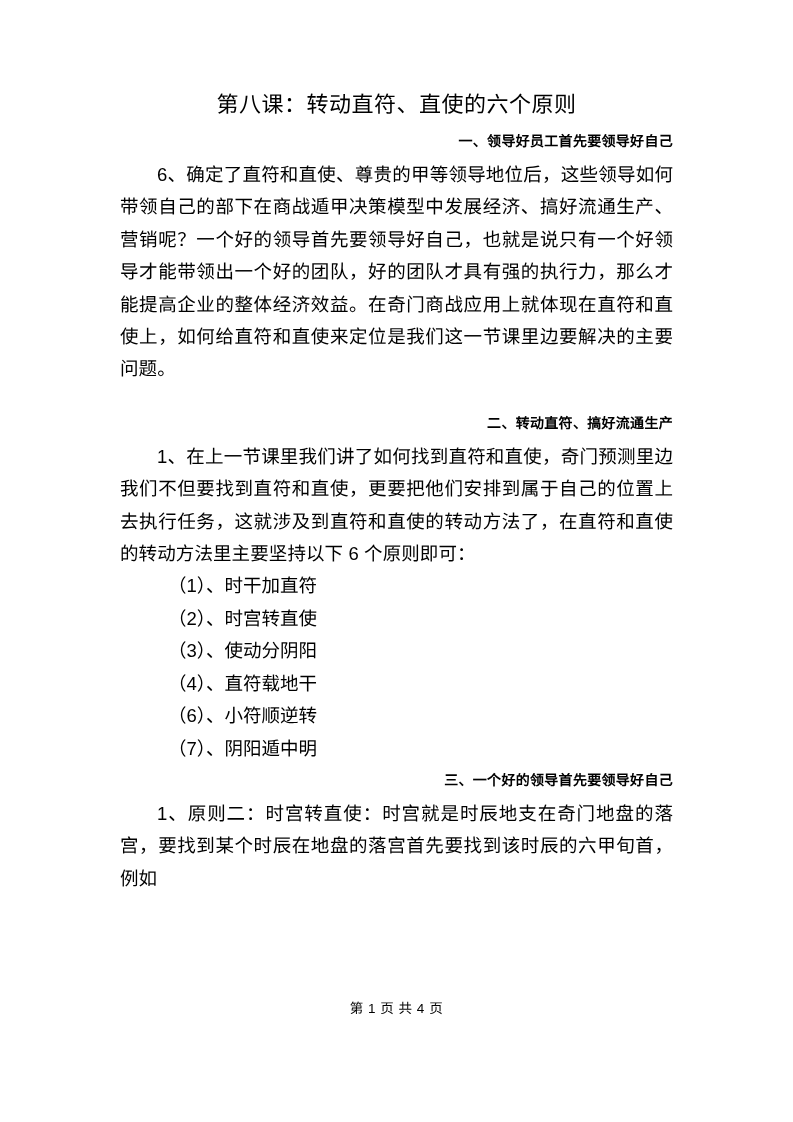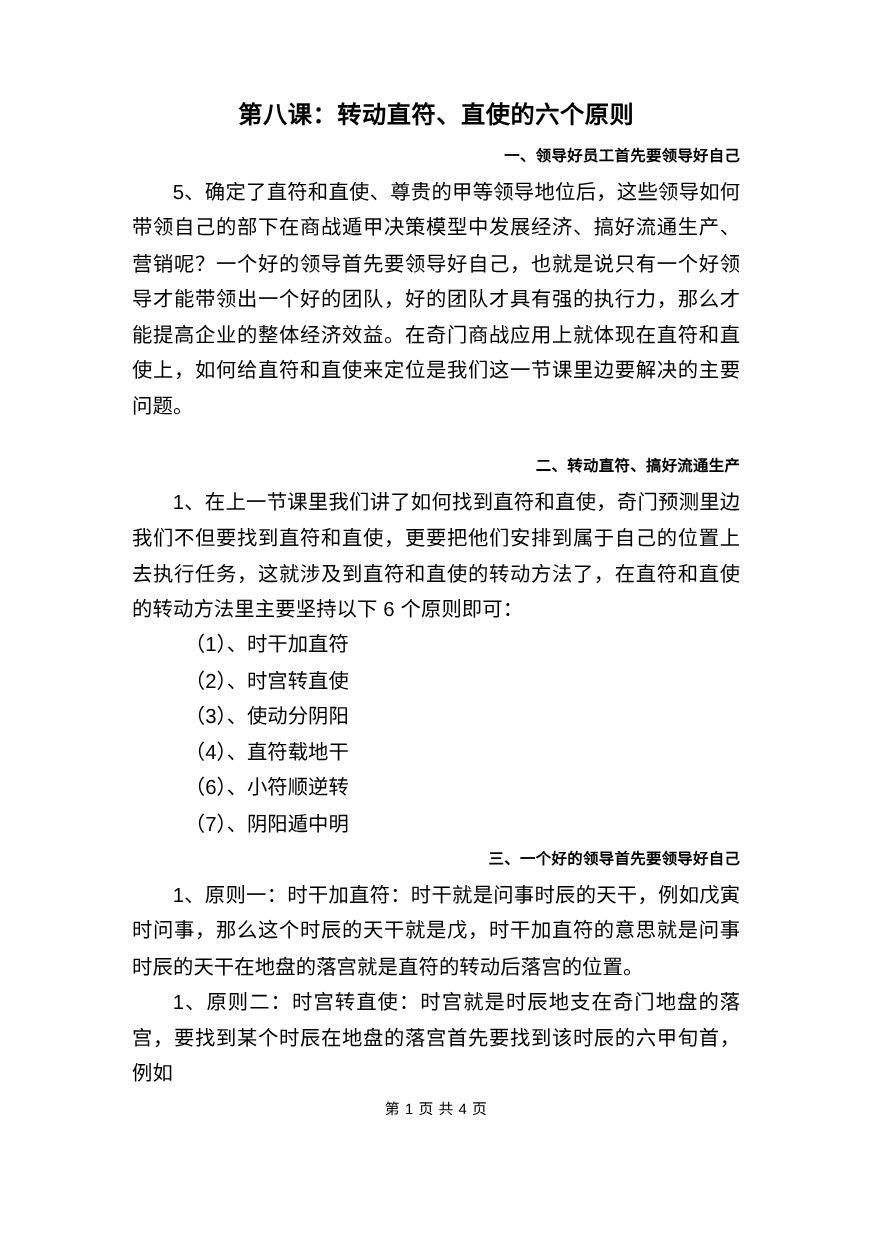--- a/index.html
+++ b/index.html
@@ -30,21 +30,21 @@
   .content {
     position: absolute;
     left: 120px;
     top: 88px;
     width: 553px;
   }
 
   
   .doc-title {
     font-size: 22px;
-    font-weight: bold;
+    font-weight: normal;
     text-align: center;
     line-height: 34px;
     margin: 0 0 4px 0;
     letter-spacing: 0.5px;
     font-family: "Liberation Sans", "DejaVu Sans", sans-serif;
   }
 
   .section-heading {
     font-size: 14px;
     font-weight: bold;
@@ -107,38 +107,37 @@
 <body>
 
 <div class="page">
 
   <div class="content">
 
     <h1 class="doc-title">第八课：转动直符、直使的六个原则</h1>
 
     <h2 class="section-heading">一、领导好员工首先要领导好自己</h2>
 
-    <p class="para">5、确定了直符和直使、尊贵的甲等领导地位后，这些领导如何带领自己的部下在商战遁甲决策模型中发展经济、搞好流通生产、营销呢？一个好的领导首先要领导好自己，也就是说只有一个好领导才能带领出一个好的团队，好的团队才具有强的执行力，那么才能提高企业的整体经济效益。在奇门商战应用上就体现在直符和直使上，如何给直符和直使来定位是我们这一节课里边要解决的主要问题。</p>
+    <p class="para">6、确定了直符和直使、尊贵的甲等领导地位后，这些领导如何带领自己的部下在商战遁甲决策模型中发展经济、搞好流通生产、营销呢？一个好的领导首先要领导好自己，也就是说只有一个好领导才能带领出一个好的团队，好的团队才具有强的执行力，那么才能提高企业的整体经济效益。在奇门商战应用上就体现在直符和直使上，如何给直符和直使来定位是我们这一节课里边要解决的主要问题。</p>
 
     <h2 class="section-heading spaced-top">二、转动直符、搞好流通生产</h2>
 
     <p class="para tight">1、在上一节课里我们讲了如何找到直符和直使，奇门预测里边我们不但要找到直符和直使，更要把他们安排到属于自己的位置上去执行任务，这就涉及到直符和直使的转动方法了，在直符和直使的转动方法里主要坚持以下 6 个原则即可：</p>
 
     <ul class="principle-list">
       <li>（1）、时干加直符</li>
       <li>（2）、时宫转直使</li>
       <li>（3）、使动分阴阳</li>
       <li>（4）、直符载地干</li>
       <li>（6）、小符顺逆转</li>
       <li>（7）、阴阳遁中明</li>
     </ul>
 
     <h2 class="section-heading">三、一个好的领导首先要领导好自己</h2>
 
-    <p class="para tight">1、原则一：时干加直符：时干就是问事时辰的天干，例如戊寅时问事，那么这个时辰的天干就是戊，时干加直符的意思就是问事时辰的天干在地盘的落宫就是直符的转动后落宫的位置。</p>
 
     <p class="para">1、原则二：时宫转直使：时宫就是时辰地支在奇门地盘的落宫，要找到某个时辰在地盘的落宫首先要找到该时辰的六甲旬首，例如</p>
 
   </div>
 
   <div class="footer">
     <span>第 1 页 共 4 页</span>
   </div>
 
 </div>

